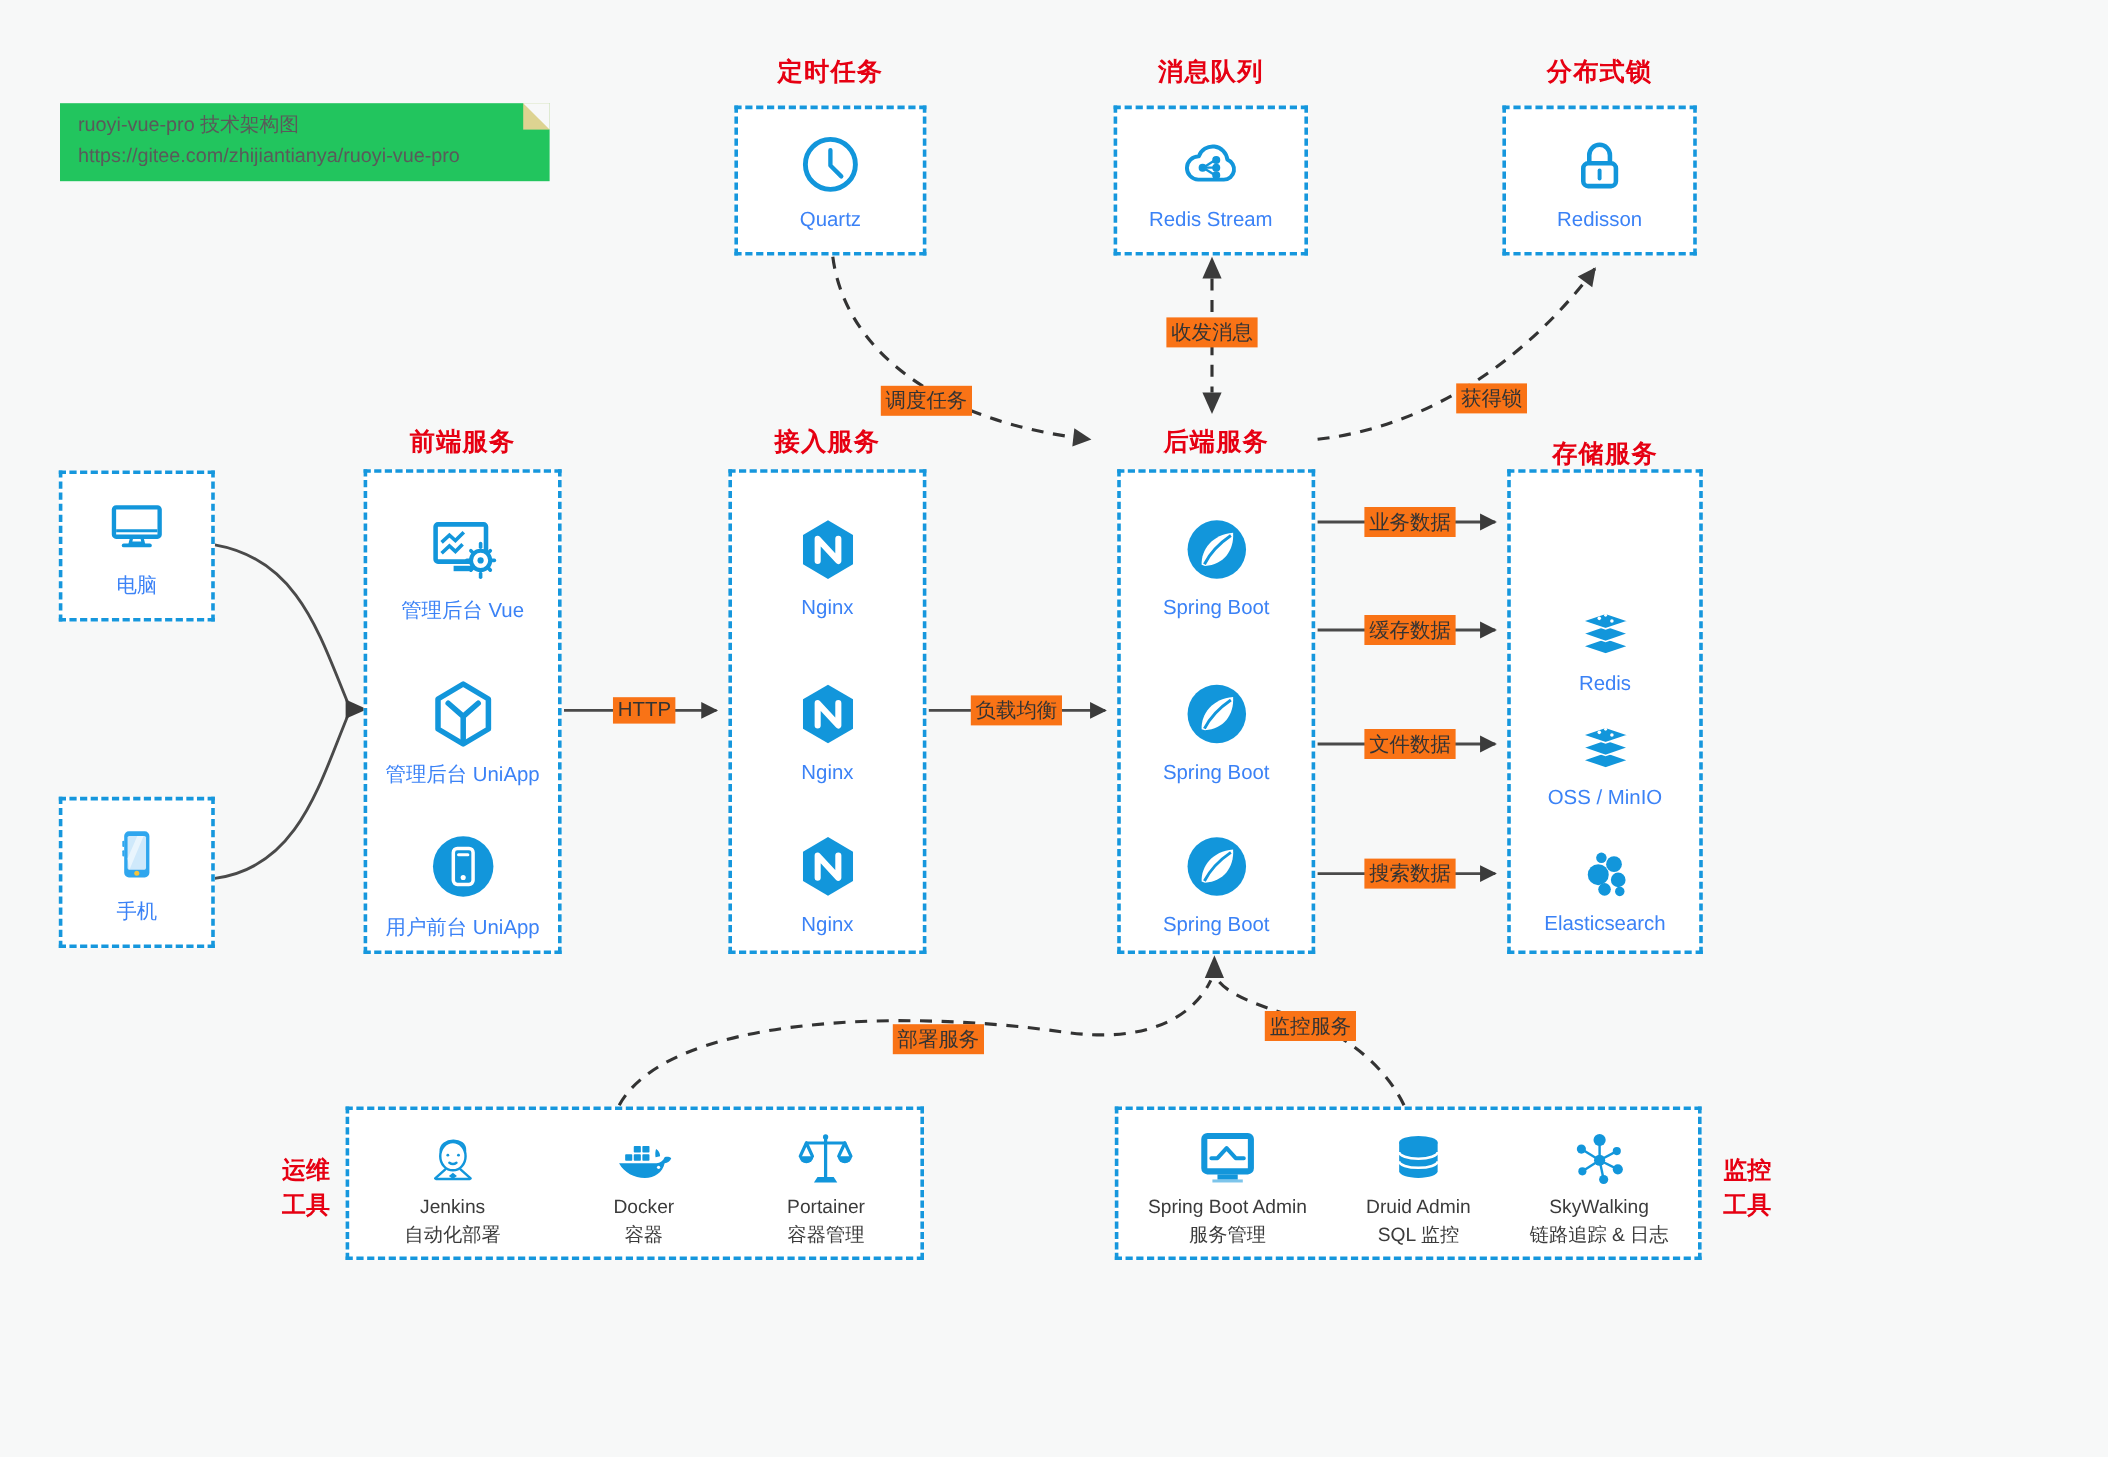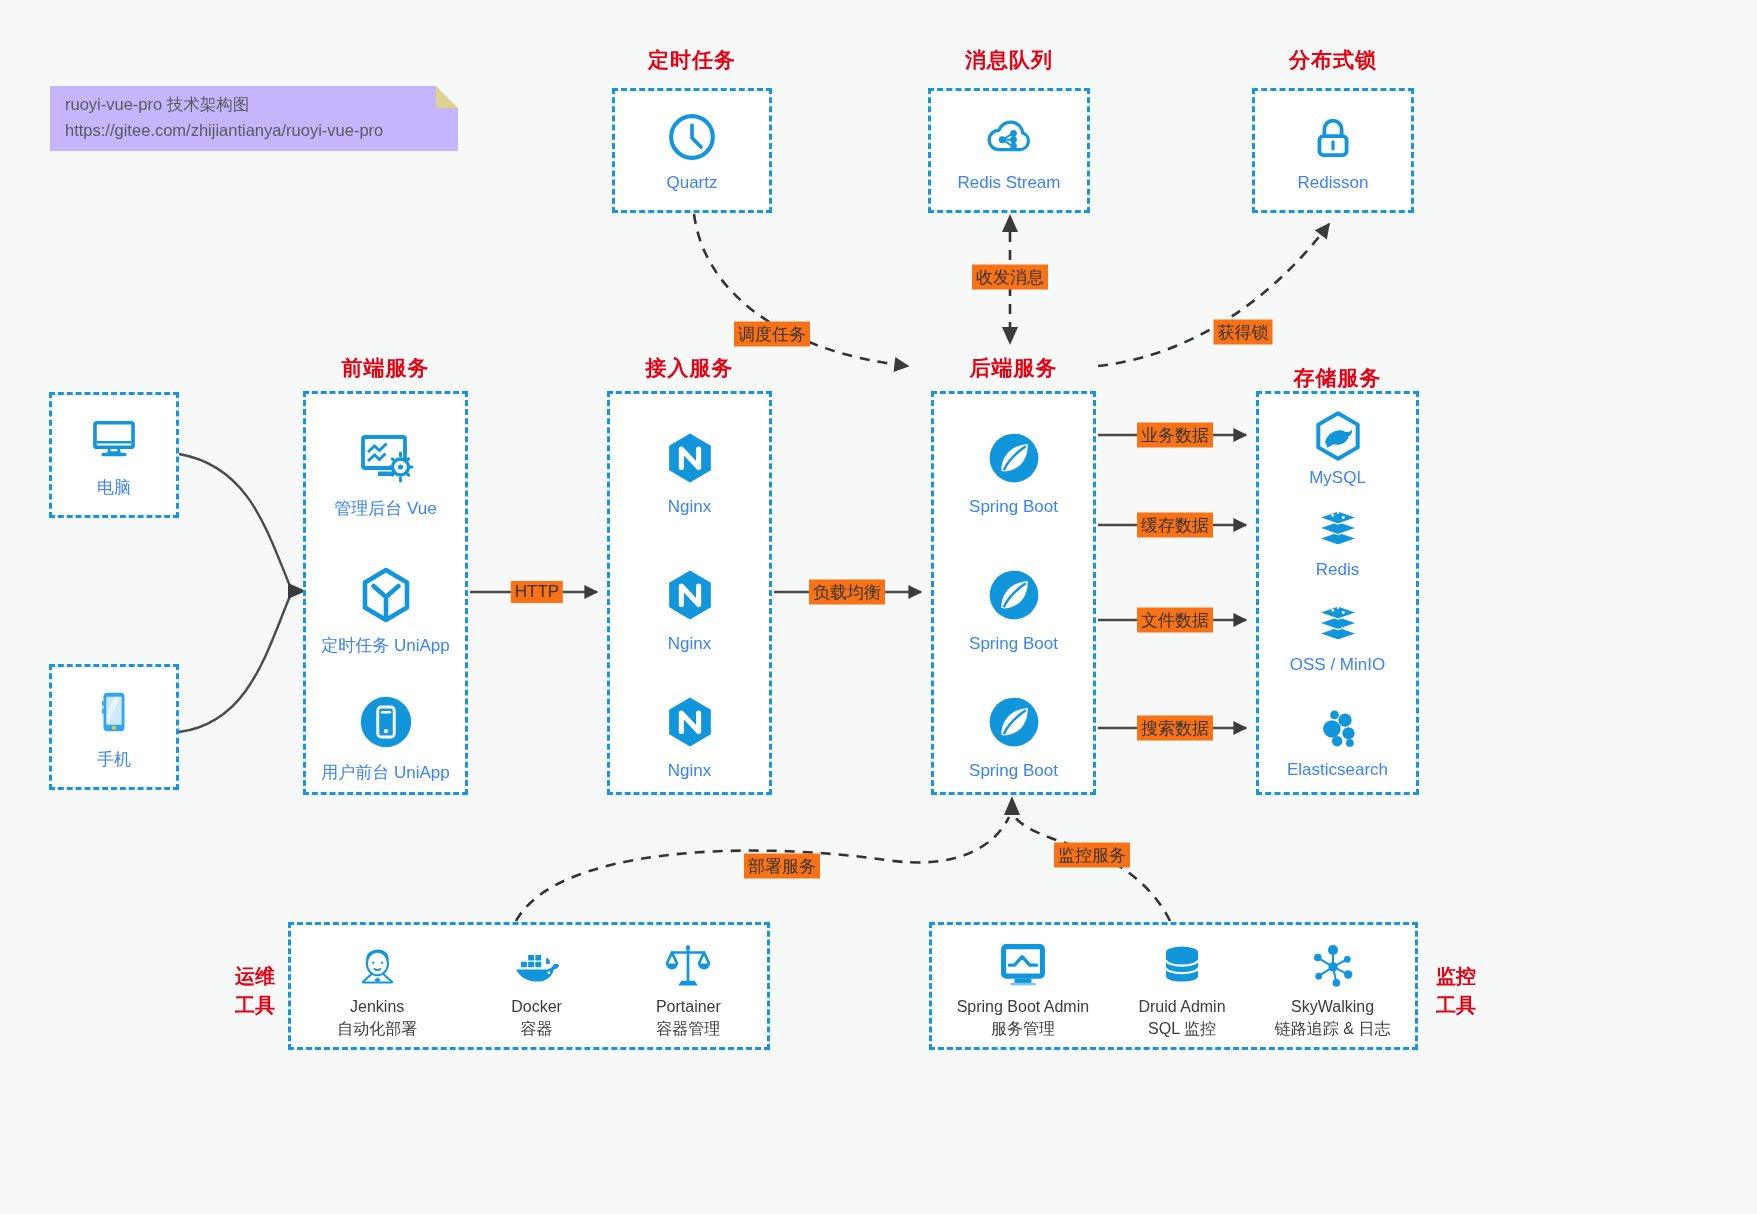--- a/index.html
+++ b/index.html
@@ -14,21 +14,21 @@
   .icon-slot{display:flex;align-items:center;justify-content:center;}
   .slot64{height:64px;} .slot56{height:56px;} .slot52{height:52px;} .slot58{height:58px;}
   .edge-label{position:absolute;transform:translate(-50%,-50%);font-size:17px;color:#333;
               background:#f97316;padding:1px 4px;white-space:nowrap;}
   .side-title{position:absolute;color:#e60012;font-size:20px;font-weight:700;
               text-align:center;line-height:1.45;}
   .bottom-row{display:flex;justify-content:space-around;align-items:flex-start;padding-top:15px;}
   .bottom-item{display:flex;flex-direction:column;align-items:center;}
   .bi-name{font-size:16px;color:#3b3b3b;margin-top:6px;white-space:nowrap;}
   .bi-desc{font-size:16px;color:#3b3b3b;margin-top:3px;white-space:nowrap;}
-  .note{position:absolute;left:50px;top:86px;width:408px;background:#c4b5fd;color:#5a5a5a;
+  .note{position:absolute;left:50px;top:86px;width:408px;background:#22c55e;color:#5a5a5a;
         font-size:16.5px;line-height:1.55;padding:6px 0 8px 15px;box-sizing:border-box;}
   .note::after{content:"";position:absolute;top:0;right:0;width:0;height:0;border-style:solid;
         border-width:0 22px 22px 0;border-color:transparent #f7f8f8 #ddd391 transparent;}
   svg.lines{position:absolute;left:0;top:0;pointer-events:none;}
 </style>
 </head>
 <body>
 
 <svg width="0" height="0" style="position:absolute" aria-hidden="true">
   <defs>
@@ -294,21 +294,21 @@
           </svg>
         </span>
       <span class="node-label">管理后台 Vue</span>
     </div>
     <div class="col-item" style="top:169px;">
       <span class="icon-slot slot64">
           <svg width="64" height="64">
             <use href="#sym-cube"></use>
           </svg>
         </span>
-      <span class="node-label">定时任务 UniApp</span>
+      <span class="node-label">管理后台 UniApp</span>
     </div>
     <div class="col-item" style="top:296px;">
       <span class="icon-slot slot64">
           <svg width="62" height="62">
             <use href="#sym-userapp"></use>
           </svg>
         </span>
       <span class="node-label">用户前台 UniApp</span>
     </div>
   </div>
@@ -361,28 +361,20 @@
       <span class="icon-slot slot64">
           <svg width="60" height="60">
             <use href="#sym-spring"></use>
           </svg>
         </span>
       <span class="node-label">Spring Boot</span>
     </div>
   </div>
 
   <div class="box" style="left:1256px;top:391px;width:163px;height:404px;">
-    <div class="col-item" style="top:14px;">
-      <span class="icon-slot slot56">
-          <svg width="56" height="56">
-            <use href="#sym-mysql"></use>
-          </svg>
-        </span>
-      <span class="node-label" style="margin-top:4px;">MySQL</span>
-    </div>
     <div class="col-item" style="top:106px;">
       <span class="icon-slot slot56">
           <svg width="56" height="56">
             <use href="#sym-stack"></use>
           </svg>
         </span>
       <span class="node-label" style="margin-top:4px;">Redis</span>
     </div>
     <div class="col-item" style="top:201px;">
       <span class="icon-slot slot56">

